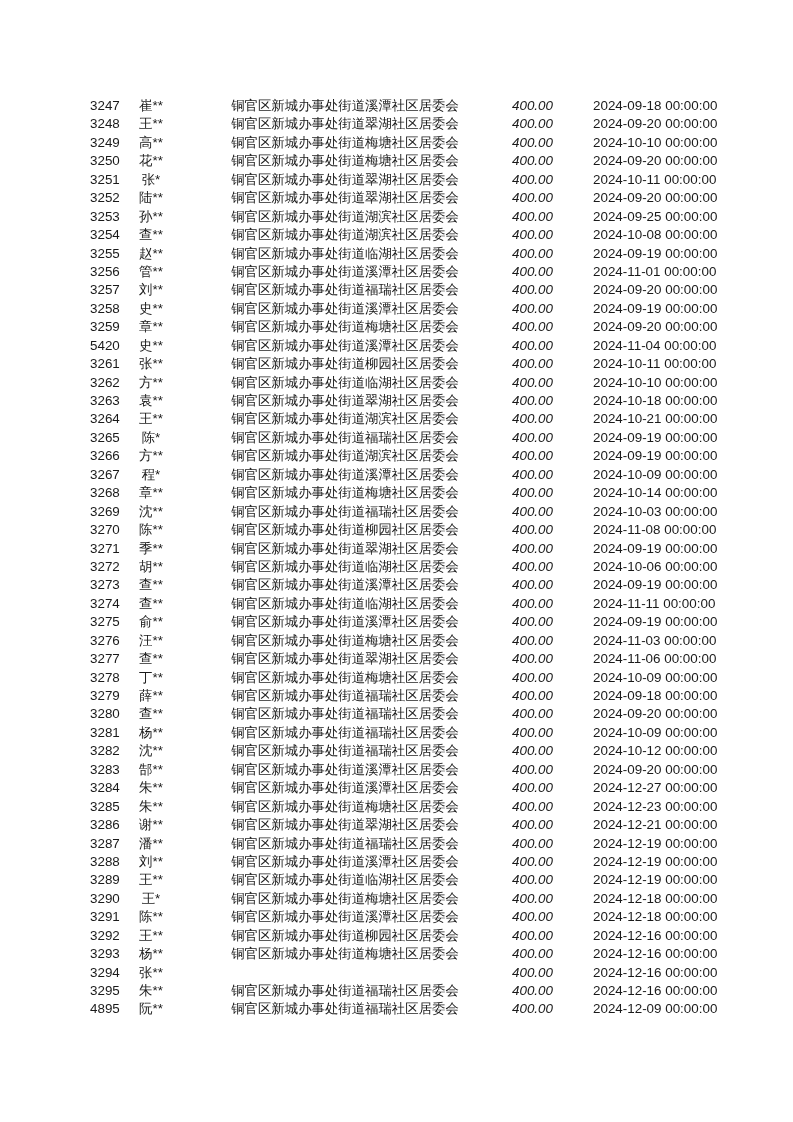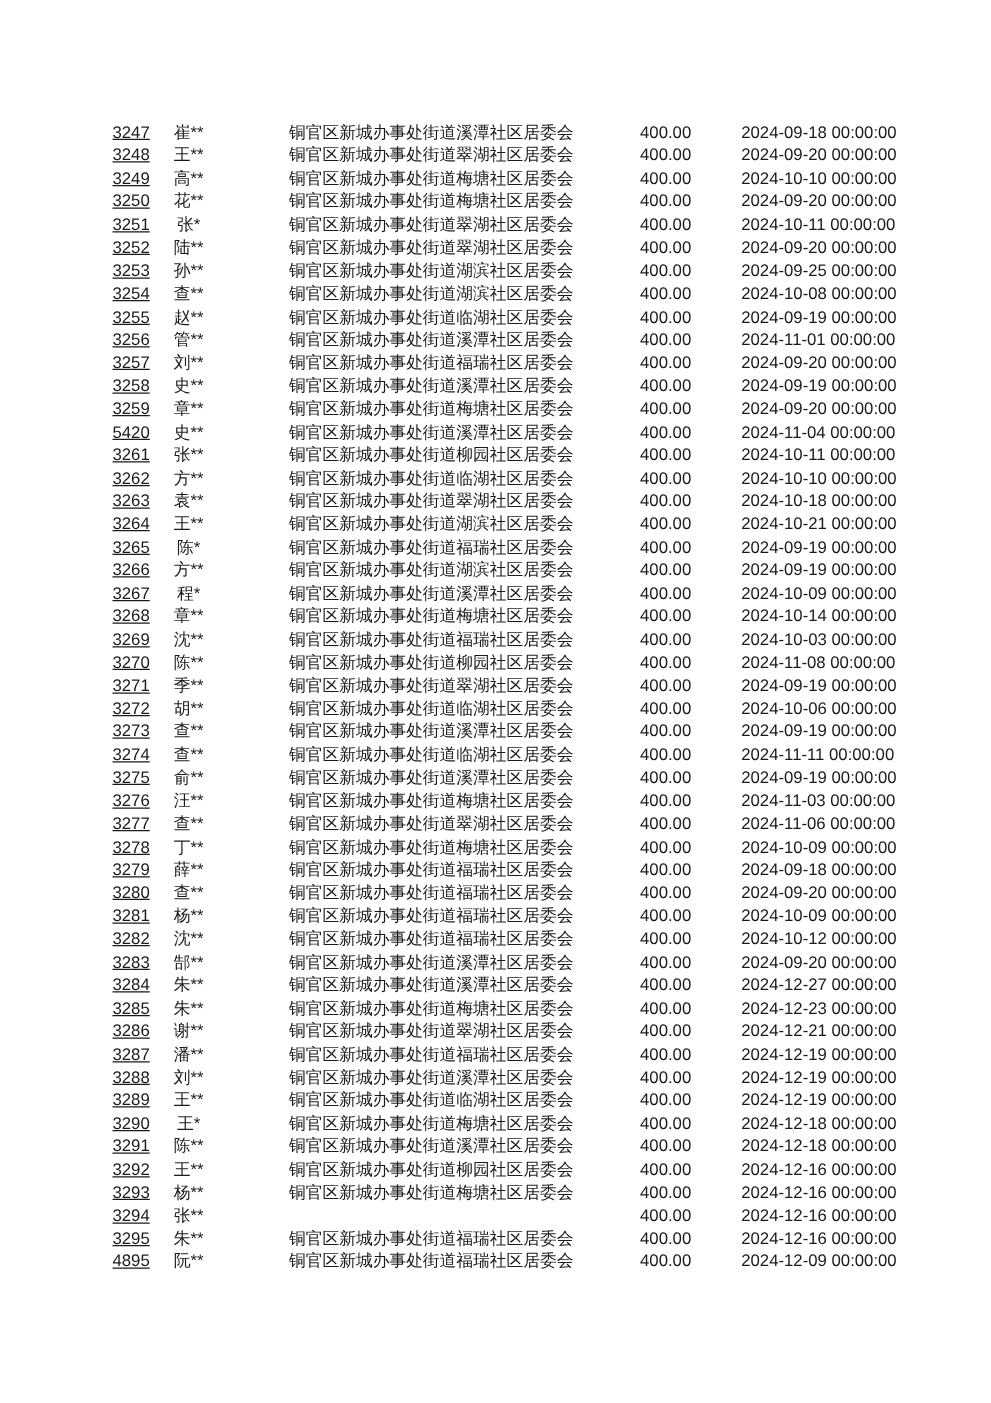--- a/index.html
+++ b/index.html
@@ -28,24 +28,24 @@
   }
   .cell {
     position: absolute;
     top: 0;
     height: 18.44px;
     line-height: 18.44px;
     font-size: 13.4px;
     white-space: nowrap;
     letter-spacing: 0;
   }
-  .c-index  { left: 90px;  width: 42px;  text-align: left; text-decoration: underline; }
+  .c-index  { left: 90px;  width: 42px;  text-align: left; }
   .c-name   { left: 119px; width: 64px;  text-align: center; }
   .c-org    { left: 205px; width: 280px; text-align: center; }
-  .c-amount { left: 465px; width: 88px;  text-align: right; }
+  .c-amount { left: 465px; width: 88px;  text-align: right; font-style: italic; }
   .c-date   { left: 585px; width: 125px; text-align: left; margin-left: 8px; }
 </style>
 </head>
 <body>
 
 <div class="page">
   <div class="records-table">
       <div class="row">
         <span class="cell c-index">3247</span>
         <span class="cell c-name">崔**</span>

